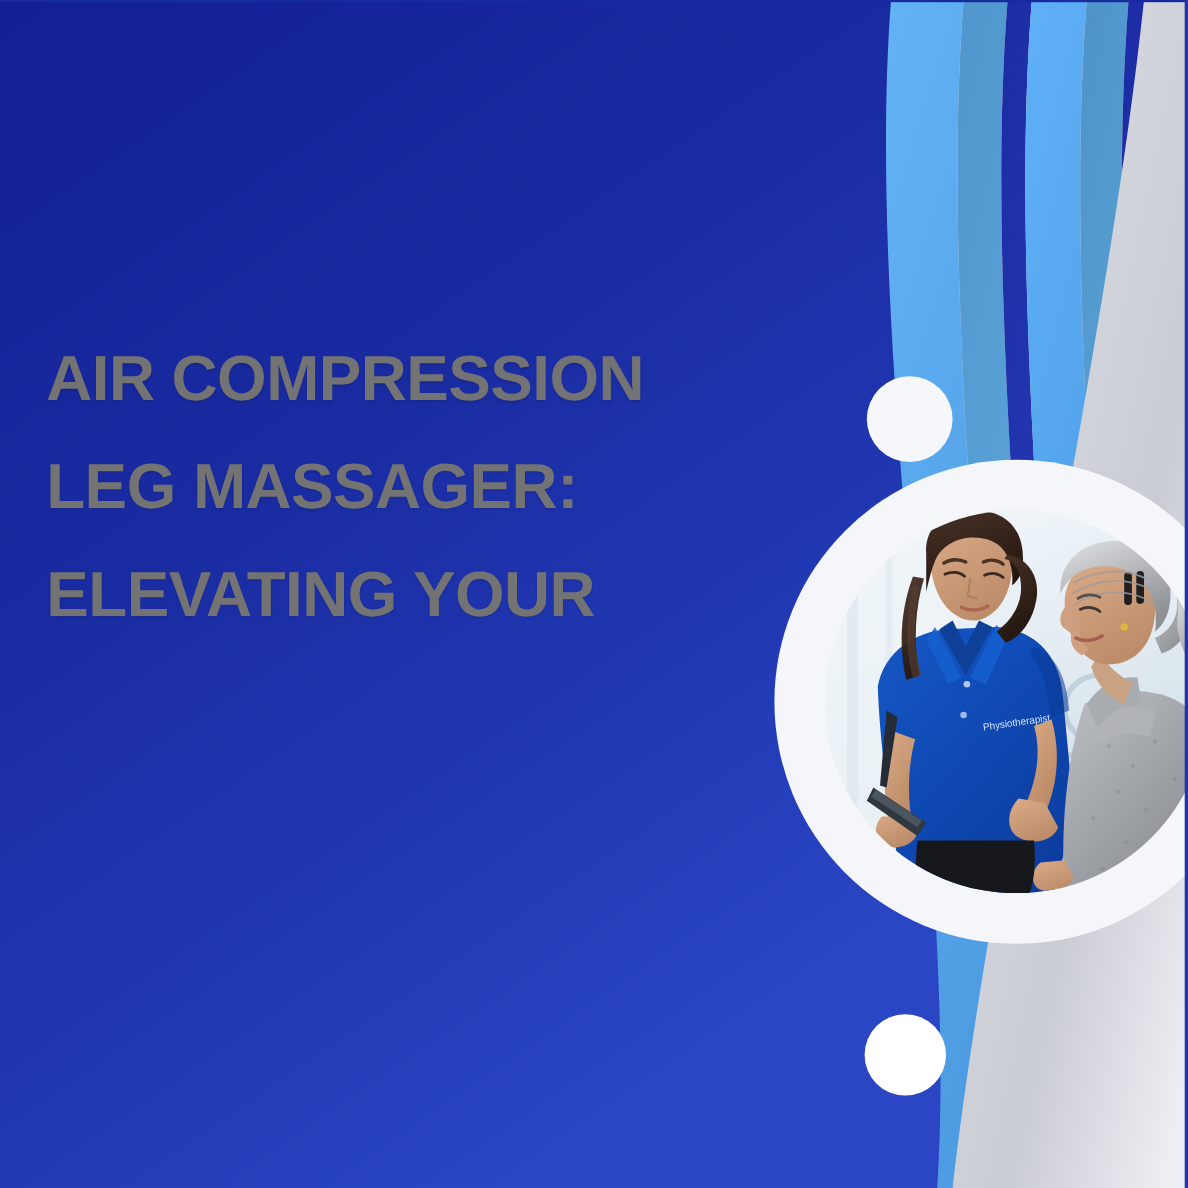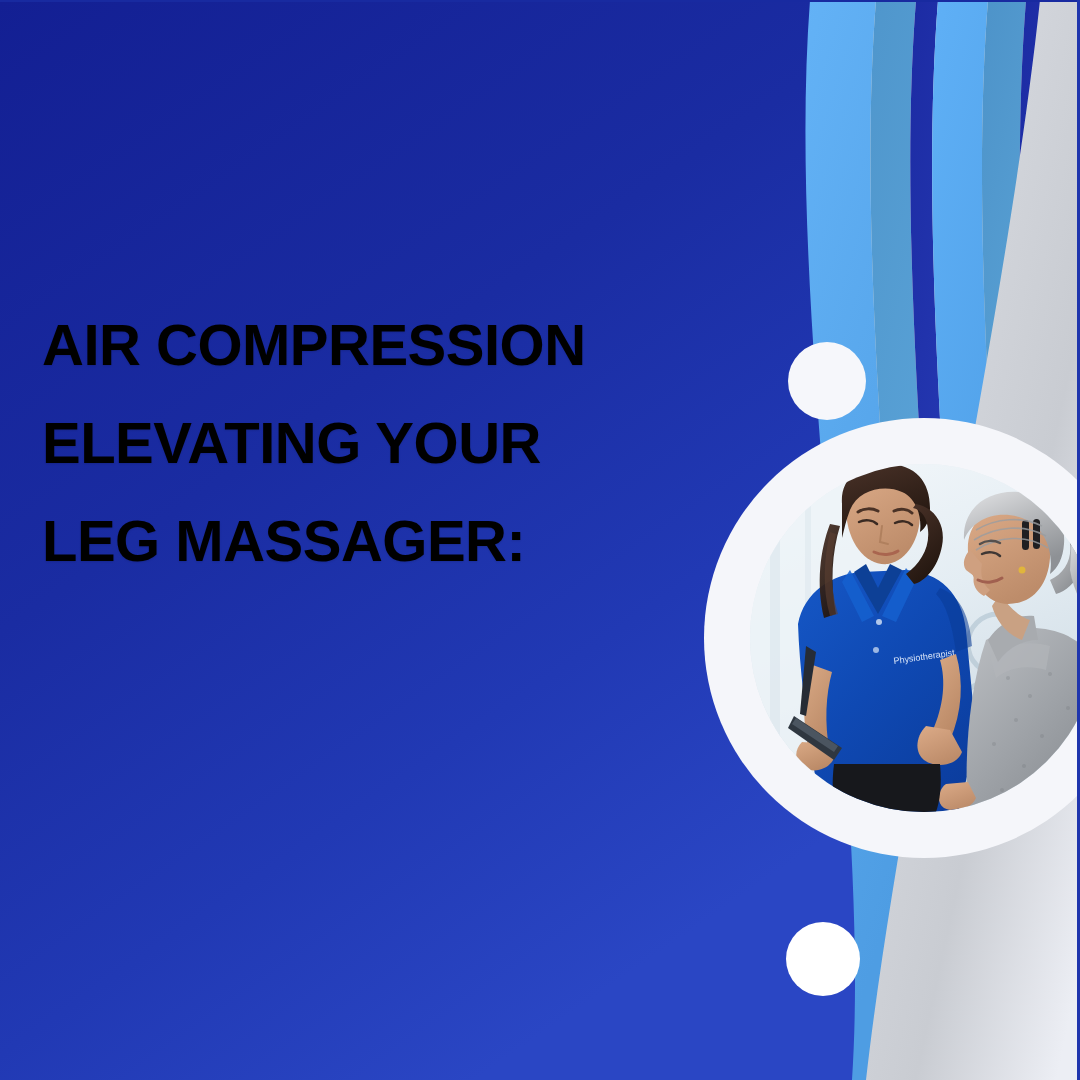--- a/index.html
+++ b/index.html
@@ -32,21 +32,21 @@
 
   
   .blue-field { position:absolute; left:0; top:0; width:1080px; height:1080px; }
 
   
   .title {
     position:absolute;
     left:42px;
     top:296px;
     width:660px;
-    color:#000000;
+    color:#737373;
     font-size:58px;
     font-weight:bold;
     line-height:98px;
     letter-spacing:-0.5px;
     text-transform:uppercase;
     z-index:8;
     text-shadow:0 1px 2px rgba(0,0,0,0.12);
   }
   .title .line { display:block; white-space:nowrap; }
 
@@ -318,19 +318,19 @@
       <circle cx="272" cy="106" r="3.5" fill="#e0b53c"></circle>
 
       <path d="M 196 320 C 188 326 186 338 194 344 C 206 350 222 344 226 334 L 218 318 Z" fill="url(#skinB)"></path>
 
       <path d="M 84 300 L 190 300 C 192 322 190 336 186 348 L 86 348 C 82 332 82 316 84 300 Z" fill="#17181c"></path>
     </svg>
   </div>
 
   <div class="title">
     <span class="line">AIR COMPRESSION</span>
+    <span class="line">LEG MASSAGER:</span>
     <span class="line">ELEVATING YOUR</span>
-    <span class="line">LEG MASSAGER:</span>
   </div>
 
   <div class="edge-top"></div>
   <div class="edge-right"></div>
 </div>
 
 </body></html>

